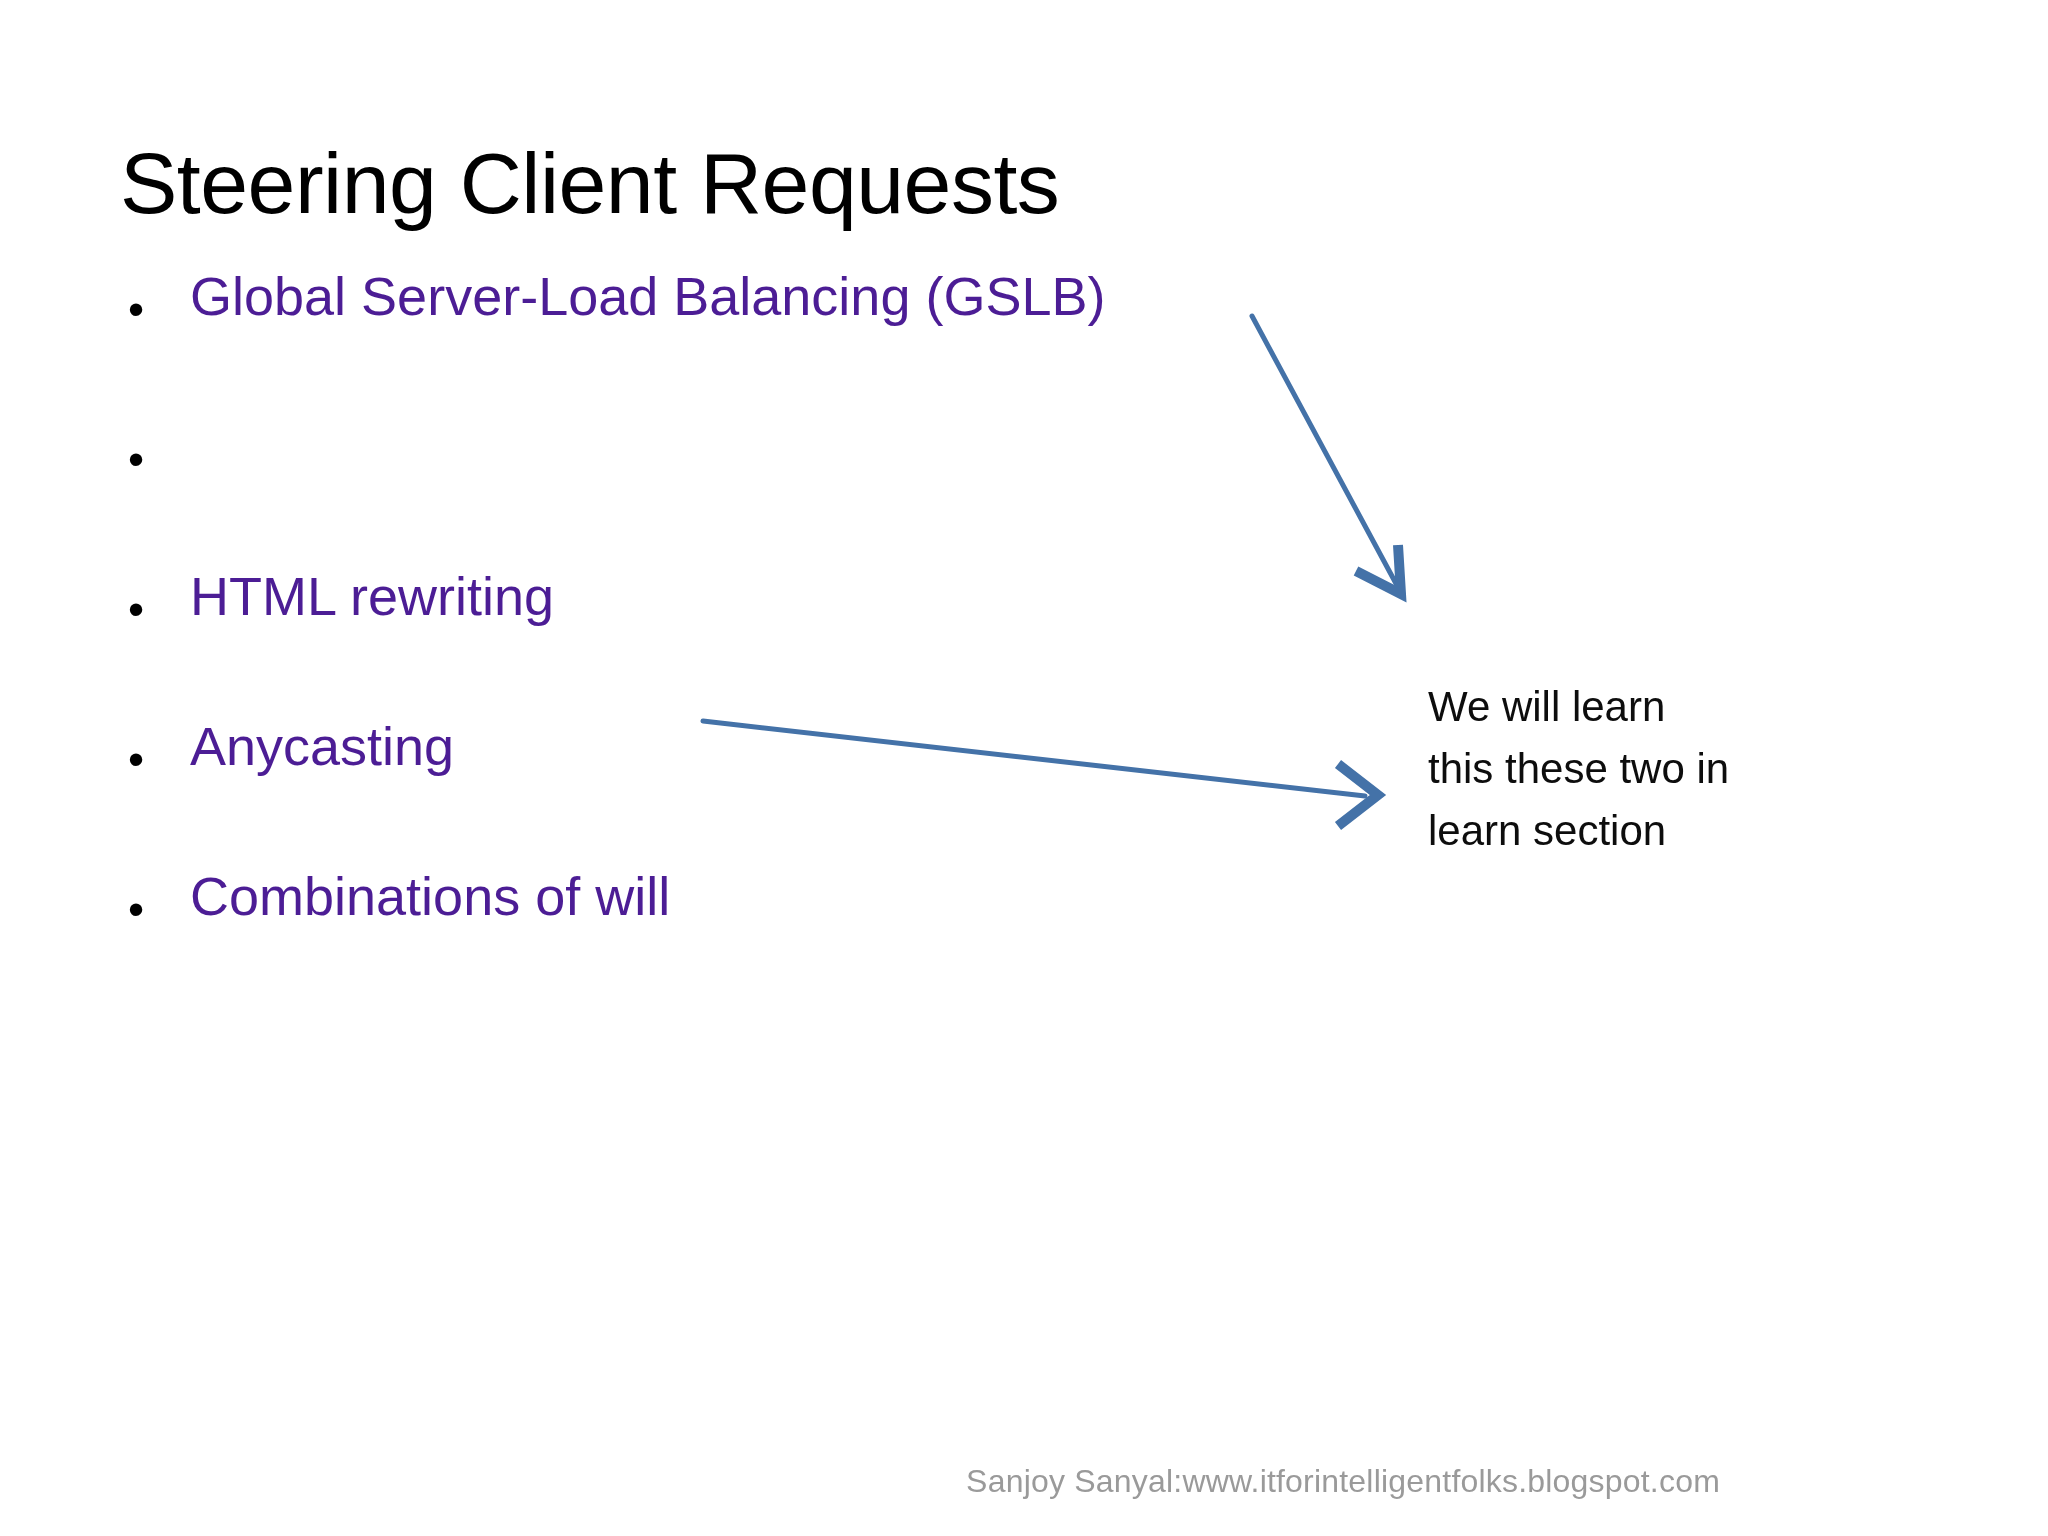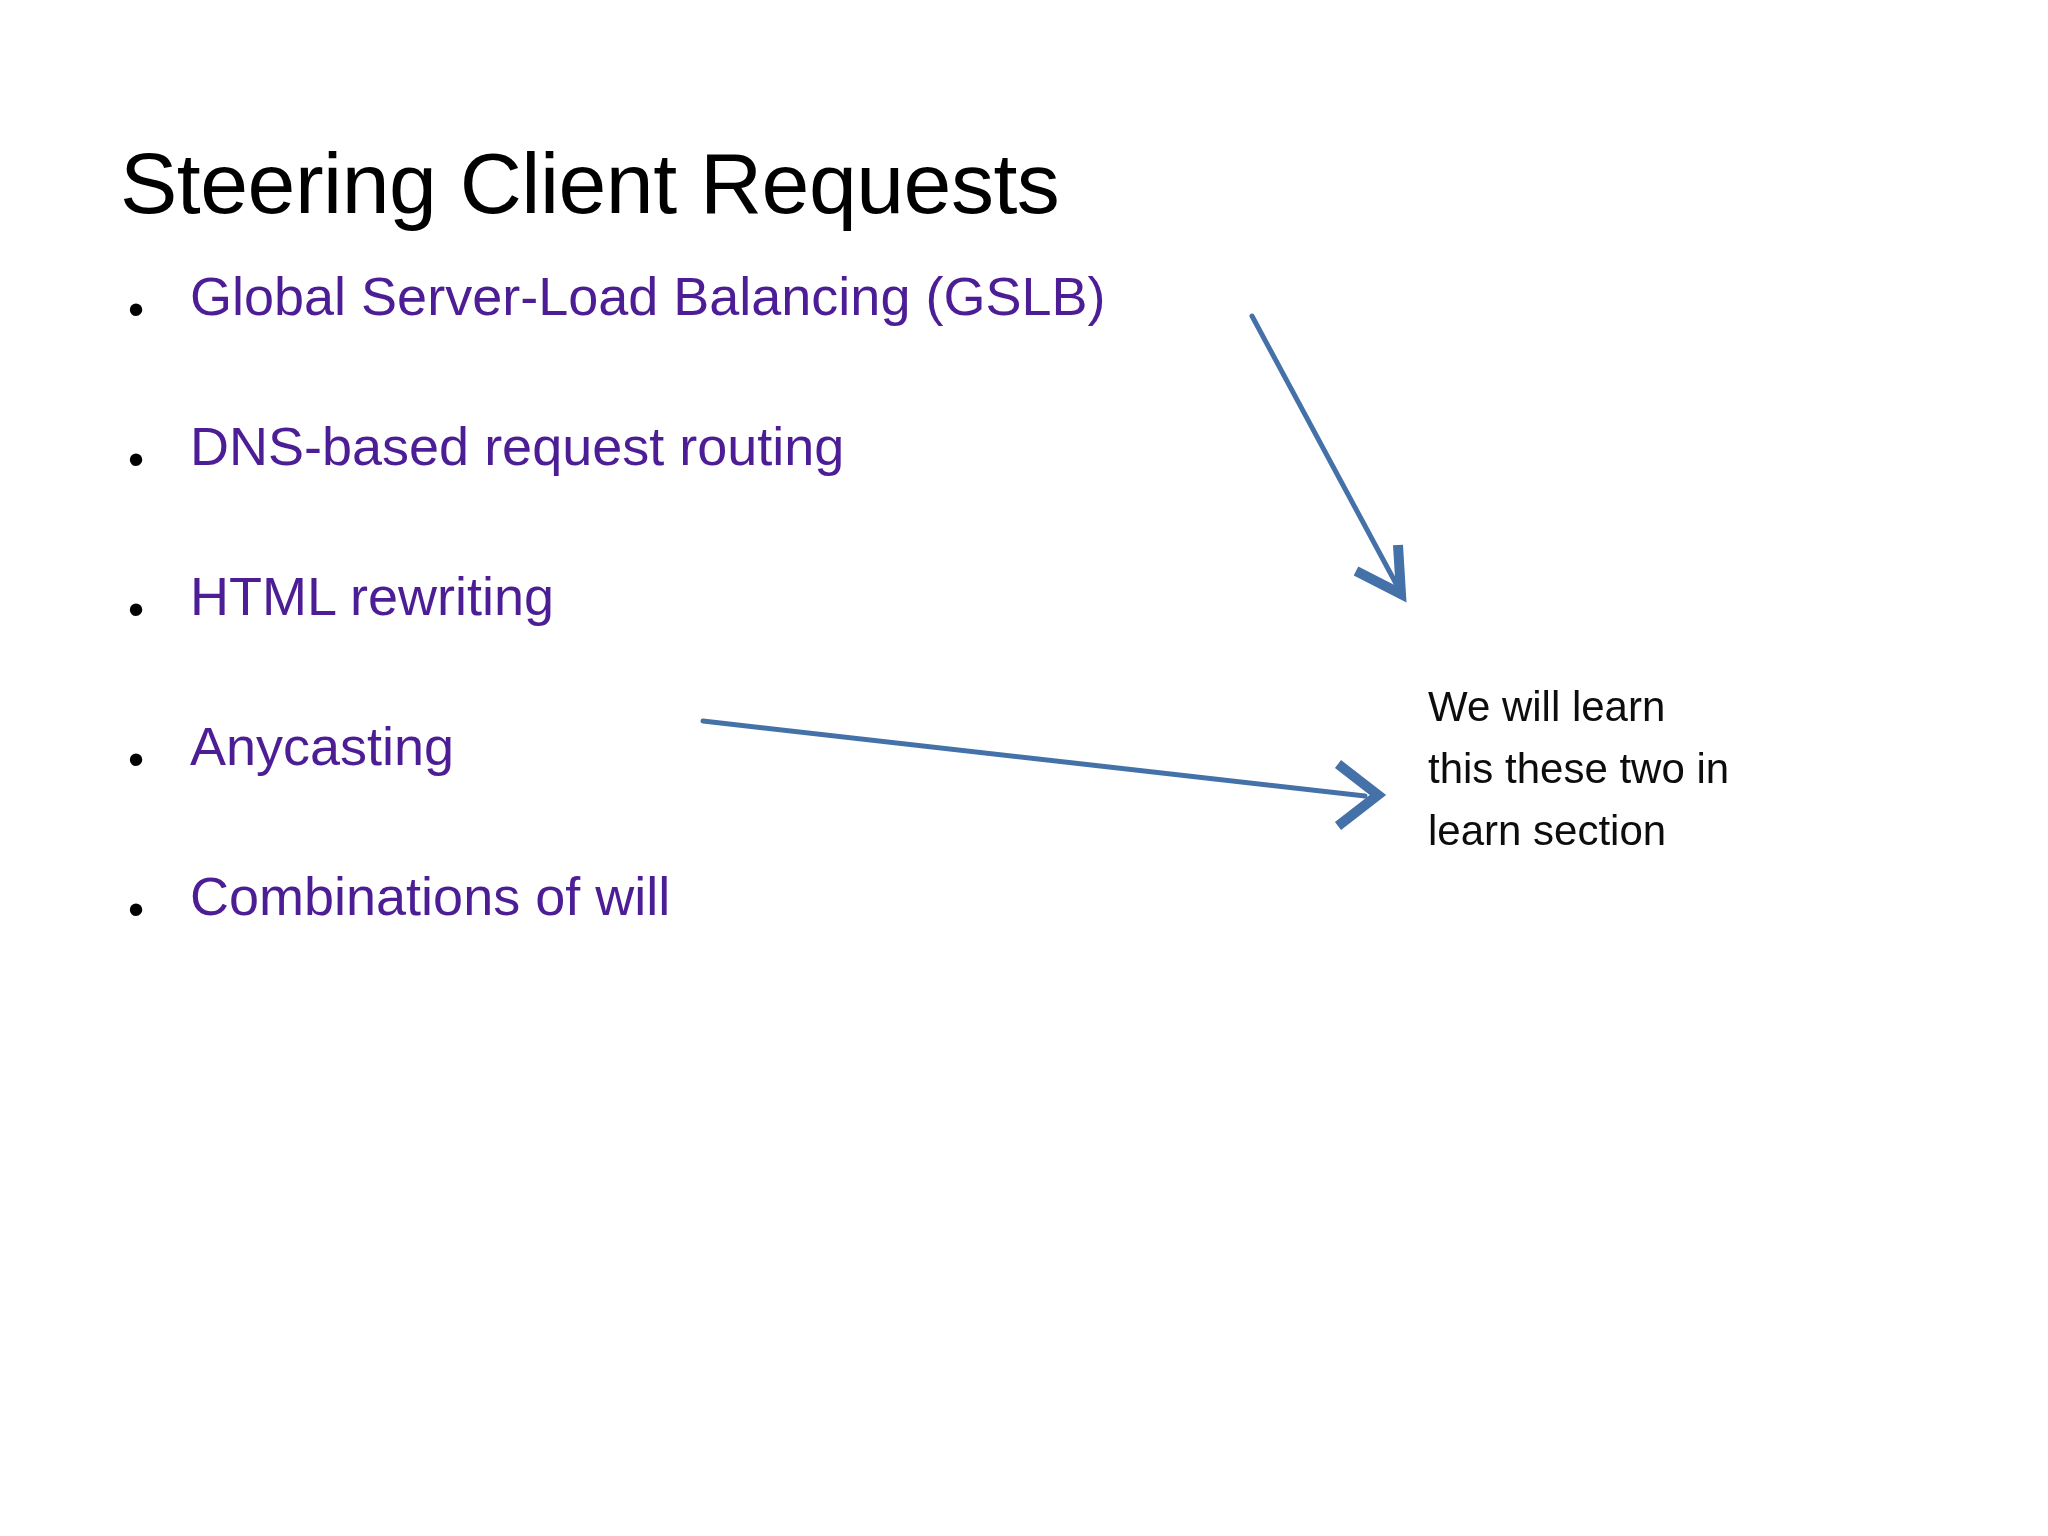--- a/index.html
+++ b/index.html
@@ -109,21 +109,20 @@
 
   <h1 id="slide-title">Steering Client Requests</h1>
 
   <ul id="bullet-list">
     <li class="bullet-row">
       <span class="bullet-mark">•</span>
       <span class="bullet-text">Global Server-Load Balancing (GSLB)</span>
     </li>
     <li class="bullet-row">
       <span class="bullet-mark">•</span>
-      <span class="bullet-text">DNS-based request routing</span>
     </li>
     <li class="bullet-row">
       <span class="bullet-mark">•</span>
       <span class="bullet-text">HTML rewriting</span>
     </li>
     <li class="bullet-row">
       <span class="bullet-mark">•</span>
       <span class="bullet-text">Anycasting</span>
     </li>
     <li class="bullet-row">
@@ -144,14 +143,15 @@
       <polyline points="1338,764 1378,795 1338,826" fill="none" stroke="#4472A8" stroke-width="10" stroke-linecap="butt" stroke-linejoin="miter"></polyline>
     </g>
   </svg>
 
   <div id="callout-note">
     <div>We will learn</div>
     <div>this these two in</div>
     <div>learn section</div>
   </div>
 
+  <div id="footer-credit">Sanjoy Sanyal:www.itforintelligentfolks.blogspot.com</div>
 
 </div>
 
 </body></html>

